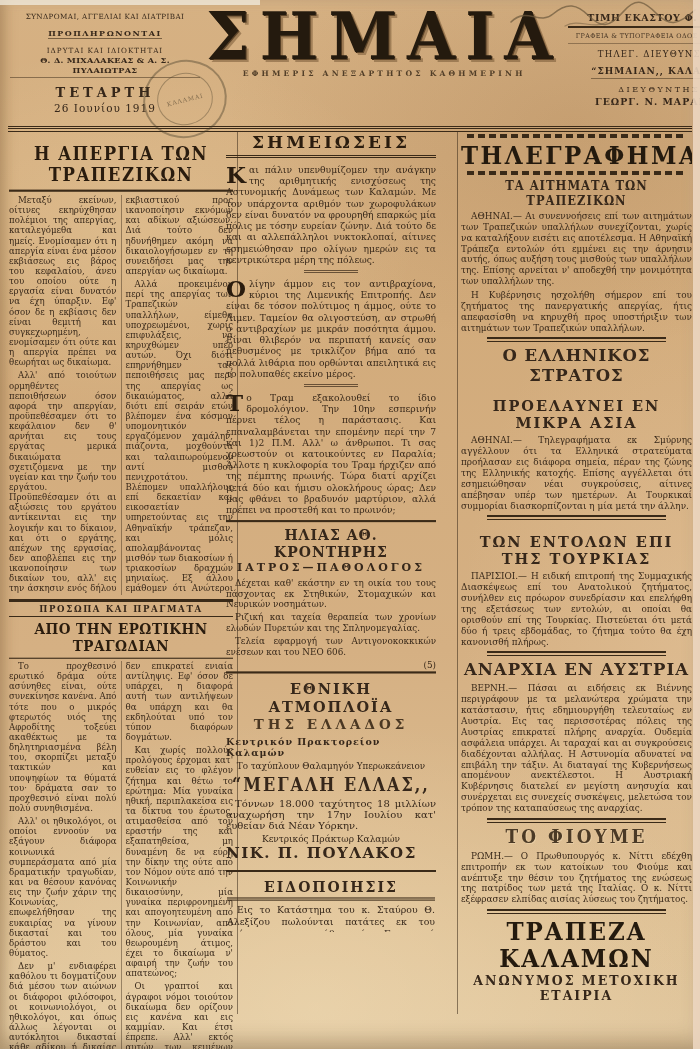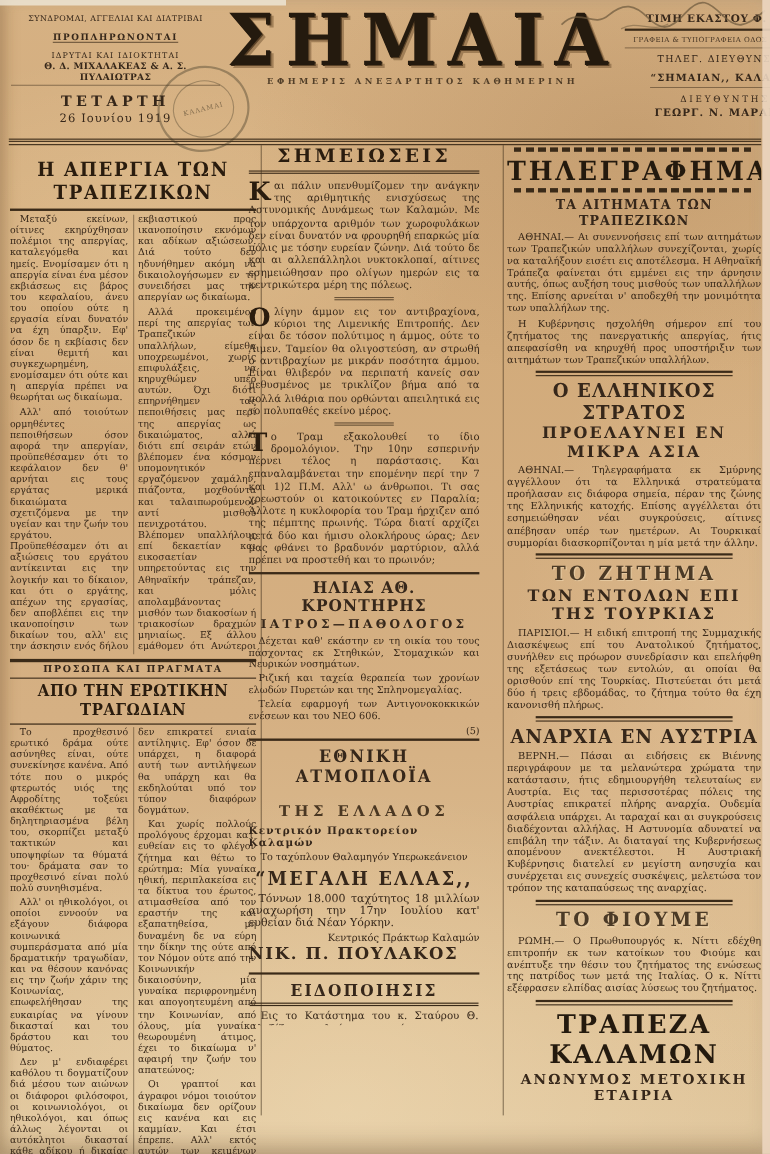--- a/index.html
+++ b/index.html
@@ -79,42 +79,42 @@
   .notes-header{font-size:17px;font-weight:bold;letter-spacing:3px;text-align:center;color:#2a1c0e;
     border-bottom:3px double #3a2a18;padding-bottom:3px;margin-bottom:6px;}
   .note{font-size:9.2px;line-height:1.22;text-align:justify;margin-bottom:4px;color:#39291a;}
   .dropcap{float:left;font-size:23px;line-height:19px;font-weight:bold;padding:1px 3px 0 0;color:#2a1c0e;}
   .sq-div{width:54px;margin:5px auto;border-top:3px double rgba(58,42,24,.7);}
   .ad-doctor{text-align:center;margin-top:6px;}
   .doc-name{font-size:14px;font-weight:bold;letter-spacing:1px;border-top:2px solid #3a2a18;padding-top:4px;transform:scaleY(1.05);}
   .doc-role{font-size:11px;font-weight:bold;letter-spacing:3px;margin:2px 0 4px;}
   .ad-doctor .body-text{text-align:justify;}
   .ship-company{font-size:14.5px;font-weight:bold;letter-spacing:2px;text-align:center;border-top:2px solid #3a2a18;padding-top:5px;transform:scaleY(1.08);}
-  .ship-company2{font-size:13.5px;font-weight:bold;letter-spacing:4px;text-align:center;color:#4a3722;margin-top:16px;}
+  .ship-company2{font-size:13.5px;font-weight:bold;letter-spacing:4px;text-align:center;color:#4a3722;margin-top:2px;}
   .ship-agency{font-size:9.5px;font-weight:bold;margin-top:4px;letter-spacing:1px;}
   .ship-intro{font-size:8.8px;text-align:center;margin-top:3px;}
   .ship-name{font-size:16px;font-weight:bold;letter-spacing:2px;text-align:center;margin-top:4px;transform:scaleY(1.1);}
   .ship-details{font-size:10px;text-align:justify;margin-top:4px;text-indent:9px;}
-  .ship-agent-label{font-size:9px;text-align:right;margin-top:3px;}
+  .ship-agent-label{font-size:9px;text-align:center;margin-top:3px;}
   .ship-agent{font-size:15px;font-weight:bold;letter-spacing:1.5px;text-align:left;border-bottom:2px solid #3a2a18;padding-bottom:8px;}
   .notice-head{font-size:14px;font-weight:bold;letter-spacing:2px;text-align:center;margin-top:6px;
     border-bottom:3px double #3a2a18;display:block;padding-bottom:2px;transform:scaleY(1.06);}
   .notice-box{border:1px solid rgba(58,42,24,.0);}
   .notice-body{font-size:9.4px;line-height:1.25;text-align:justify;margin-top:4px;text-indent:10px;}
 
   
   .tg-header{font-size:23px;font-weight:bold;letter-spacing:2.5px;text-align:center;color:#241a0e;transform:scaleY(1.05);}
   .tg-deco{height:4px;margin:2px 6px 4px;background:repeating-linear-gradient(90deg,#3a2a18 0 7px, rgba(0,0,0,0) 7px 11px);}
   .tg-kicker{font-size:11.5px;font-weight:bold;letter-spacing:1px;text-align:center;transform:scaleY(1.08);}
   .tg-kicker2{font-size:11px;font-weight:bold;letter-spacing:2.5px;text-align:center;margin-top:1px;}
   .tg-body{font-size:8.9px;line-height:1.22;text-align:justify;margin-top:4px;color:#39291a;}
   .tg-body p{margin:0 0 3px;text-indent:10px;}
   .tg-rule{margin:4px 26px;border-top:2px solid #3a2a18;border-bottom:1px solid #3a2a18;height:2px;}
   .tg-head-lg{font-size:16.5px;font-weight:bold;letter-spacing:1px;text-align:center;margin-top:3px;transform:scaleY(1.05);}
-  .tg-head-lg2{font-size:14.5px;font-weight:bold;letter-spacing:2px;text-align:center;margin-top:1px;}
+  .tg-head-lg2{font-size:14.5px;font-weight:bold;letter-spacing:2px;text-align:center;margin-top:13px;}
   .tg-head-outline{font-size:17px;font-weight:bold;letter-spacing:3px;text-align:center;color:#4b3a26;margin-top:3px;
     text-shadow:1px 1px 0 rgba(235,210,170,.7);transform:scaleY(1.05);}
   .bank-name{font-size:23px;font-weight:bold;letter-spacing:2px;text-align:center;color:#241a0e;margin-top:2px;transform:scaleY(1.02);}
   .bank-type{font-size:12.5px;font-weight:bold;letter-spacing:2px;text-align:center;margin-top:1px;}
 </style>
 </head>
 <body>
 
 <div class="paper">
 
@@ -218,37 +218,36 @@
   </div>
 
   <div class="col col-right">
     <div class="tg-deco"></div>
     <div class="tg-header">ΤΗΛΕΓΡΑΦΗΜΑΤΑ</div>
     <div class="tg-deco"></div>
 
     <div>
       <div class="tg-kicker">ΤΑ ΑΙΤΗΜΑΤΑ ΤΩΝ ΤΡΑΠΕΖΙΚΩΝ</div>
       <div class="tg-body">
-        <p>ΑΘΗΝΑΙ.— Αι συνεννοήσεις επί των αιτημάτων των Τραπεζικών υπαλλήλων συνεχίζονται, χωρίς να καταλήξουν εισέτι εις αποτέλεσμα. Η Αθηναϊκή Τράπεζα φαίνεται ότι εμμένει εις την άρνησιν αυτής, όπως αυξήση τους μισθούς των υπαλλήλων της. Επίσης αρνείται ν' αποδεχθή την μονιμότητα των υπαλλήλων της.</p>
+        <p>ΑΘΗΝΑΙ.— Αι συνεννοήσεις επί των αιτημάτων των Τραπεζικών υπαλλήλων συνεχίζονται, χωρίς να καταλήξουν εισέτι εις αποτέλεσμα. Η Αθηναϊκή Τράπεζα εντολών ότι εμμένει εις την άρνησιν αυτής, όπως αυξήση τους μισθούς των υπαλλήλων της. Επίσης αρνείται ν' αποδεχθή την μονιμότητα των υπαλλήλων της.</p>
         <p>Η Κυβέρνησις ησχολήθη σήμερον επί του ζητήματος της πανεργατικής απεργίας, ήτις απεφασίσθη να κηρυχθή προς υποστήριξιν των αιτημάτων των Τραπεζικών υπαλλήλων.</p>
       </div>
     </div>
     <div class="tg-rule"></div>
 
     <div>
       <div class="tg-head-lg">Ο ΕΛΛΗΝΙΚΟΣ ΣΤΡΑΤΟΣ</div>
       <div class="tg-head-lg2">ΠΡΟΕΛΑΥΝΕΙ ΕΝ ΜΙΚΡΑ ΑΣΙΑ</div>
       <div class="tg-body">
           <p>ΑΘΗΝΑΙ.— Τηλεγραφήματα εκ Σμύρνης αγγέλλουν ότι τα Ελληνικά στρατεύματα προήλασαν εις διάφορα σημεία, πέραν της ζώνης της Ελληνικής κατοχής. Επίσης αγγέλλεται ότι εσημειώθησαν νέαι συγκρούσεις, αίτινες απέβησαν υπέρ των ημετέρων. Αι Τουρκικαί συμμορίαι διασκορπίζονται η μία μετά την άλλην.</p>
         </div>
     </div>
     <div class="tg-rule"></div>
 
     <div>
-      <div class="tg-head-outline">ΤΟ ΖΗΤΗΜΑ</div>
       <div class="tg-head-lg2">ΤΩΝ ΕΝΤΟΛΩΝ ΕΠΙ ΤΗΣ ΤΟΥΡΚΙΑΣ</div>
       <div class="tg-body">
           <p>ΠΑΡΙΣΙΟΙ.— Η ειδική επιτροπή της Συμμαχικής Διασκέψεως επί του Ανατολικού ζητήματος, συνήλθεν εις πρόωρον συνεδρίασιν και επελήφθη της εξετάσεως των εντολών, αι οποίαι θα ορισθούν επί της Τουρκίας. Πιστεύεται ότι μετά δύο ή τρεις εβδομάδας, το ζήτημα τούτο θα έχη κανονισθή πλήρως.</p>
         </div>
     </div>
     <div class="tg-rule"></div>
 
     <div>
       <div class="tg-head-lg">ΑΝΑΡΧΙΑ ΕΝ ΑΥΣΤΡΙΑ</div>
       <div class="tg-body">

